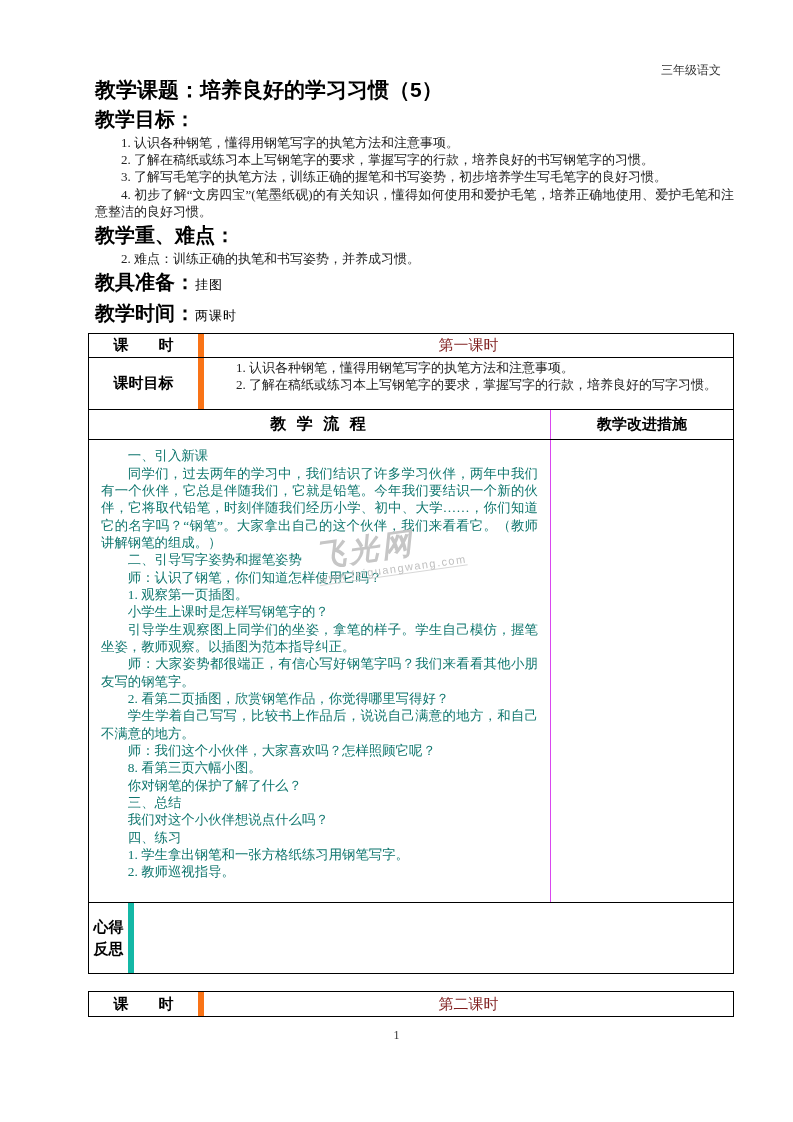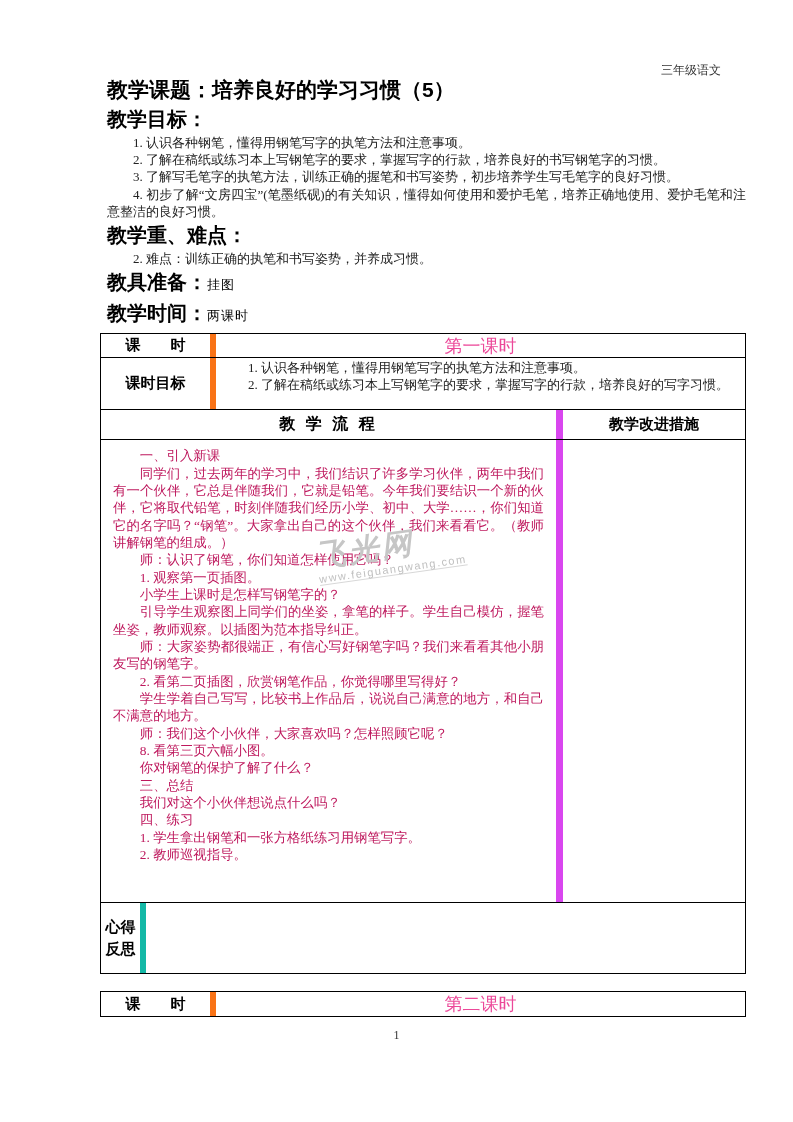--- a/index.html
+++ b/index.html
@@ -11,21 +11,21 @@
     background: #ffffff;
     color: #1a1a1a;
     font-family: "Liberation Serif", "DejaVu Serif", serif;
     overflow: hidden;
   }
   .corner-label {
     position: absolute; top: 50px; right: 72px;
     font-size: 12px; color: #333; margin-top: 12px;
   }
   .content {
-    position: absolute; left: 100px; top: 74px; width: 646px;
+    position: absolute; left: 88px; top: 74px; width: 646px;
   }
   .doc-title {
     font-family: "Liberation Sans", "DejaVu Sans", sans-serif;
     font-weight: 700; font-size: 21px; line-height: 28px;
     margin: 2px 0 2px 7px; color: #000;
   }
   .sec-heading {
     font-family: "Liberation Sans", "DejaVu Sans", sans-serif;
     font-weight: 700; font-size: 20px; line-height: 26px;
     margin: 1px 0 2px 7px; color: #000;
@@ -50,48 +50,48 @@
   .label-cell {
     width: 115px; flex: 0 0 115px;
     border-right: 6px solid #f97316;
     display: flex; align-items: center; justify-content: center;
     font-family: "Liberation Sans", "DejaVu Sans", sans-serif;
     font-weight: 700; font-size: 15px; color: #000; text-align: center;
   }
   .value-cell {
     flex: 1 1 auto;
     display: flex; align-items: center; justify-content: center;
-    font-size: 18px; color: #ec4899;
+    font-size: 15px; color: #7f1d1d;
   }
   .row-keshi { height: 24px; }
   .row-target { min-height: 52px; }
   .target-cell {
     flex: 1 1 auto; padding: 2px 10px 2px 6px;
   }
   .target-cell p {
     font-size: 13px; line-height: 16.5px;
     text-indent: 2em; text-align: justify; color: #222;
   }
   .row-flowhead { height: 30px; }
-  .flow-col { width: 462px; flex: 0 0 462px; border-right: 7px solid #d946ef; }
+  .flow-col { width: 462px; flex: 0 0 462px; border-right: 1px solid #d946ef; }
   .improve-col { flex: 1 1 auto; }
   .head-cell {
     display: flex; align-items: center; justify-content: center;
     font-family: "Liberation Sans", "DejaVu Sans", sans-serif;
     font-weight: 700; color: #000;
   }
   .flow-head { font-size: 16px; letter-spacing: 3px; }
   .improve-head { font-size: 15px; }
   .row-flowbody { height: 463px; }
   .flow-body {
     padding: 7px 12px 0 12px; overflow: hidden;
   }
   .flow-body p {
     font-size: 13.4px; line-height: 17.35px;
-    text-indent: 2em; text-align: justify; color: #be185d;
+    text-indent: 2em; text-align: justify; color: #0f766e;
   }
   .row-reflect { height: 70px; }
   .reflect-label {
     width: 45px; flex: 0 0 45px;
     border-right: 6px solid #14b8a6;
     display: flex; align-items: center; justify-content: center;
     font-family: "Liberation Sans", "DejaVu Sans", sans-serif;
     font-weight: 700; font-size: 15px; line-height: 22px;
     color: #000; text-align: center; white-space: pre-line;
   }
@@ -169,20 +169,21 @@
 
       <div class="t-row row-flowhead">
         <div class="cell flow-col head-cell flow-head">教 学 流 程</div>
         <div class="cell improve-col head-cell improve-head">教学改进措施</div>
       </div>
 
       <div class="t-row row-flowbody">
         <div class="cell flow-col flow-body">
             <p>一、引入新课</p>
             <p>同学们，过去两年的学习中，我们结识了许多学习伙伴，两年中我们有一个伙伴，它总是伴随我们，它就是铅笔。今年我们要结识一个新的伙伴，它将取代铅笔，时刻伴随我们经历小学、初中、大学……，你们知道它的名字吗？“钢笔”。大家拿出自己的这个伙伴，我们来看看它。（教师讲解钢笔的组成。）</p>
+            <p>二、引导写字姿势和握笔姿势</p>
             <p>师：认识了钢笔，你们知道怎样使用它吗？</p>
             <p>1. 观察第一页插图。</p>
             <p>小学生上课时是怎样写钢笔字的？</p>
             <p>引导学生观察图上同学们的坐姿，拿笔的样子。学生自己模仿，握笔坐姿，教师观察。以插图为范本指导纠正。</p>
             <p>师：大家姿势都很端正，有信心写好钢笔字吗？我们来看看其他小朋友写的钢笔字。</p>
             <p>2. 看第二页插图，欣赏钢笔作品，你觉得哪里写得好？</p>
             <p>学生学着自己写写，比较书上作品后，说说自己满意的地方，和自己不满意的地方。</p>
             <p>师：我们这个小伙伴，大家喜欢吗？怎样照顾它呢？</p>
             <p>8. 看第三页六幅小图。</p>
             <p>你对钢笔的保护了解了什么？</p>

